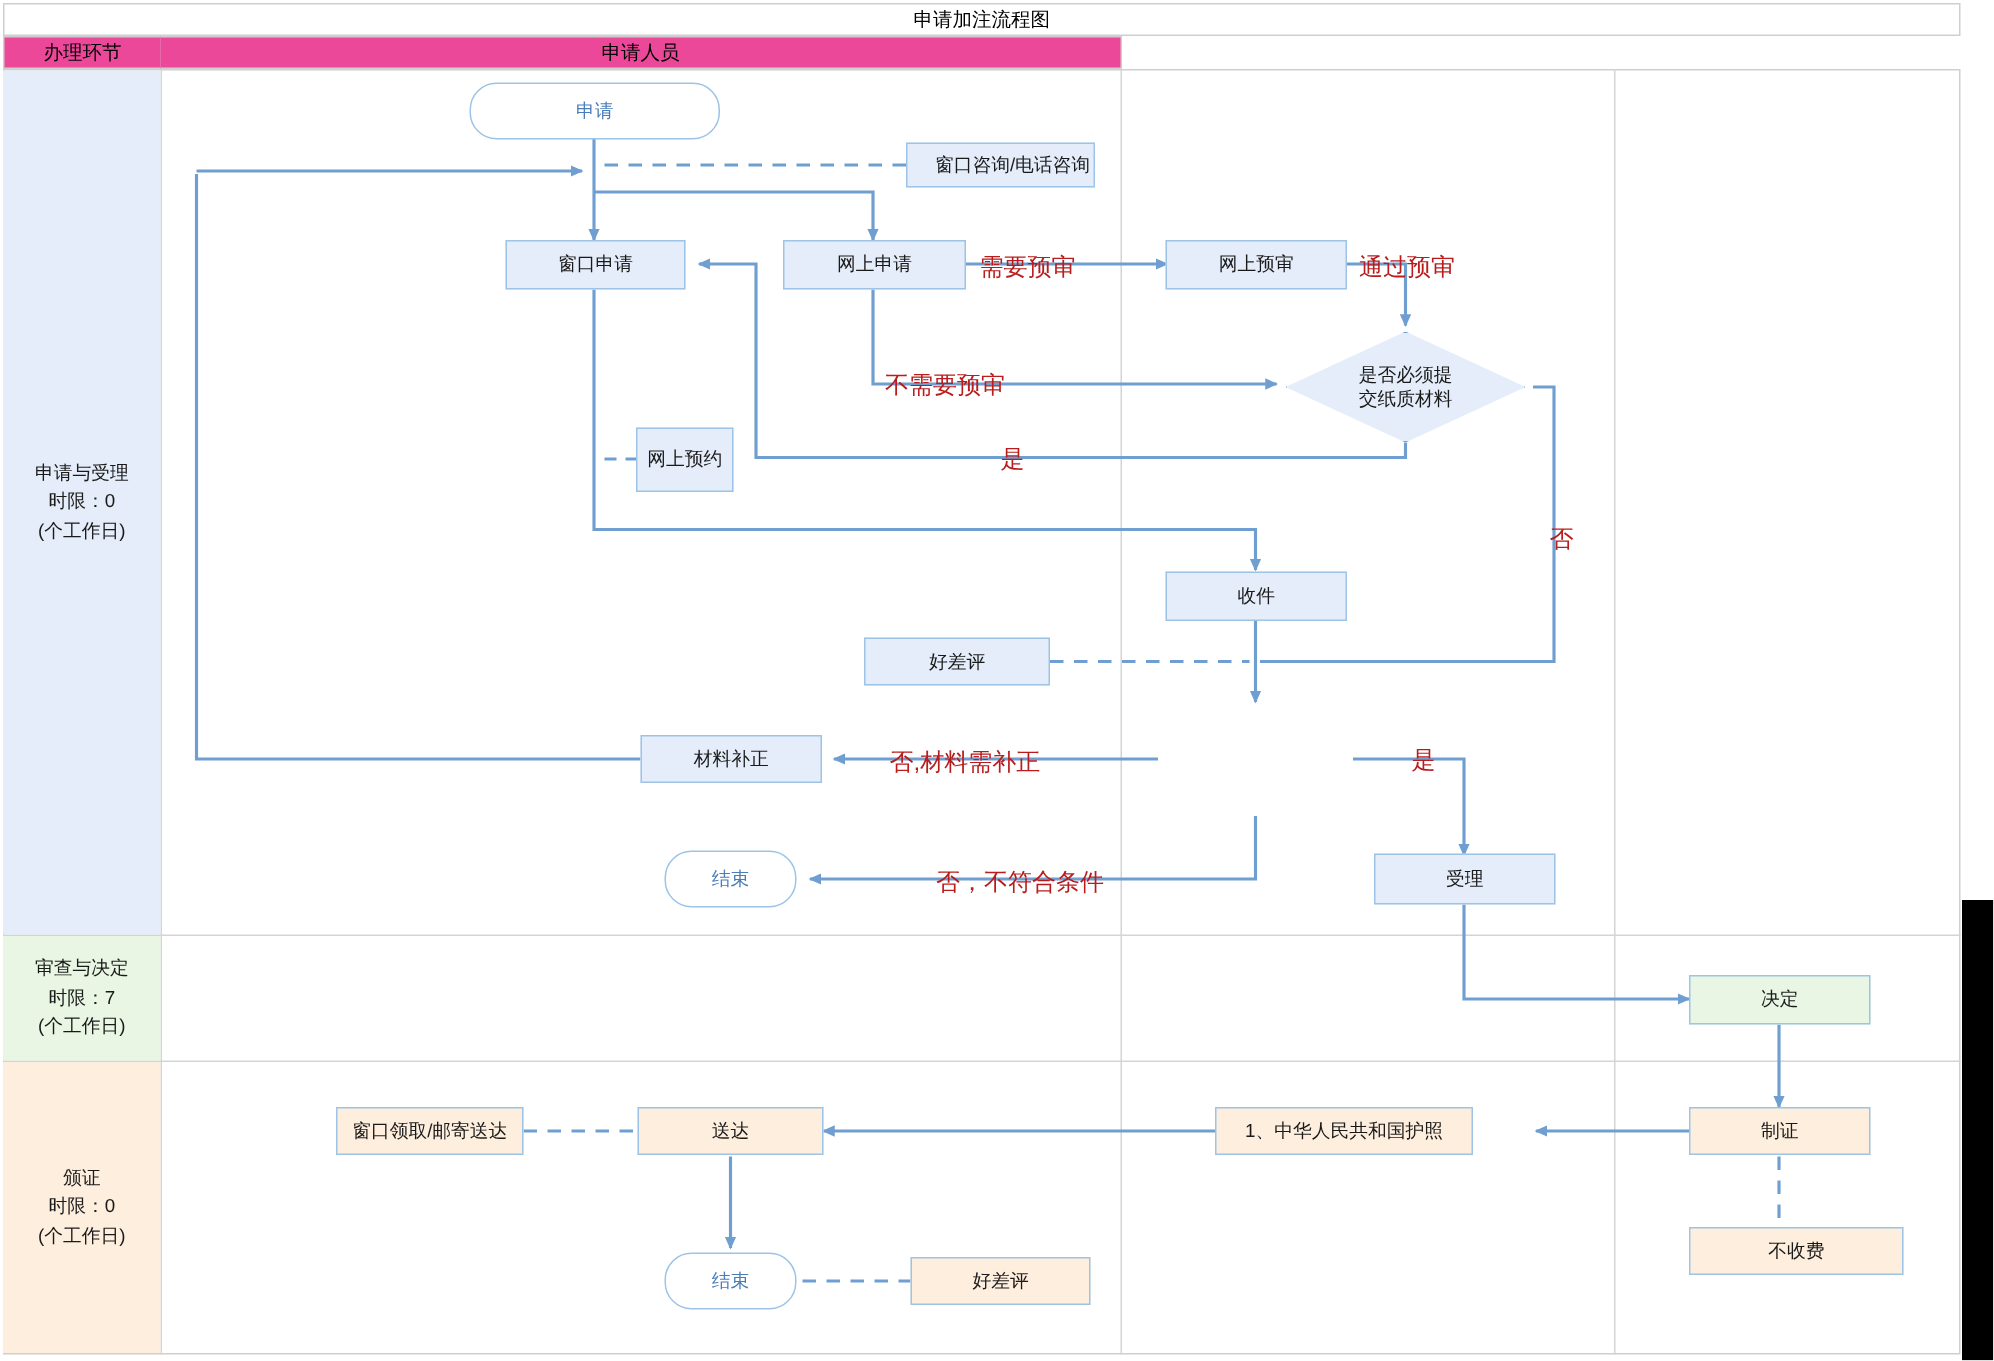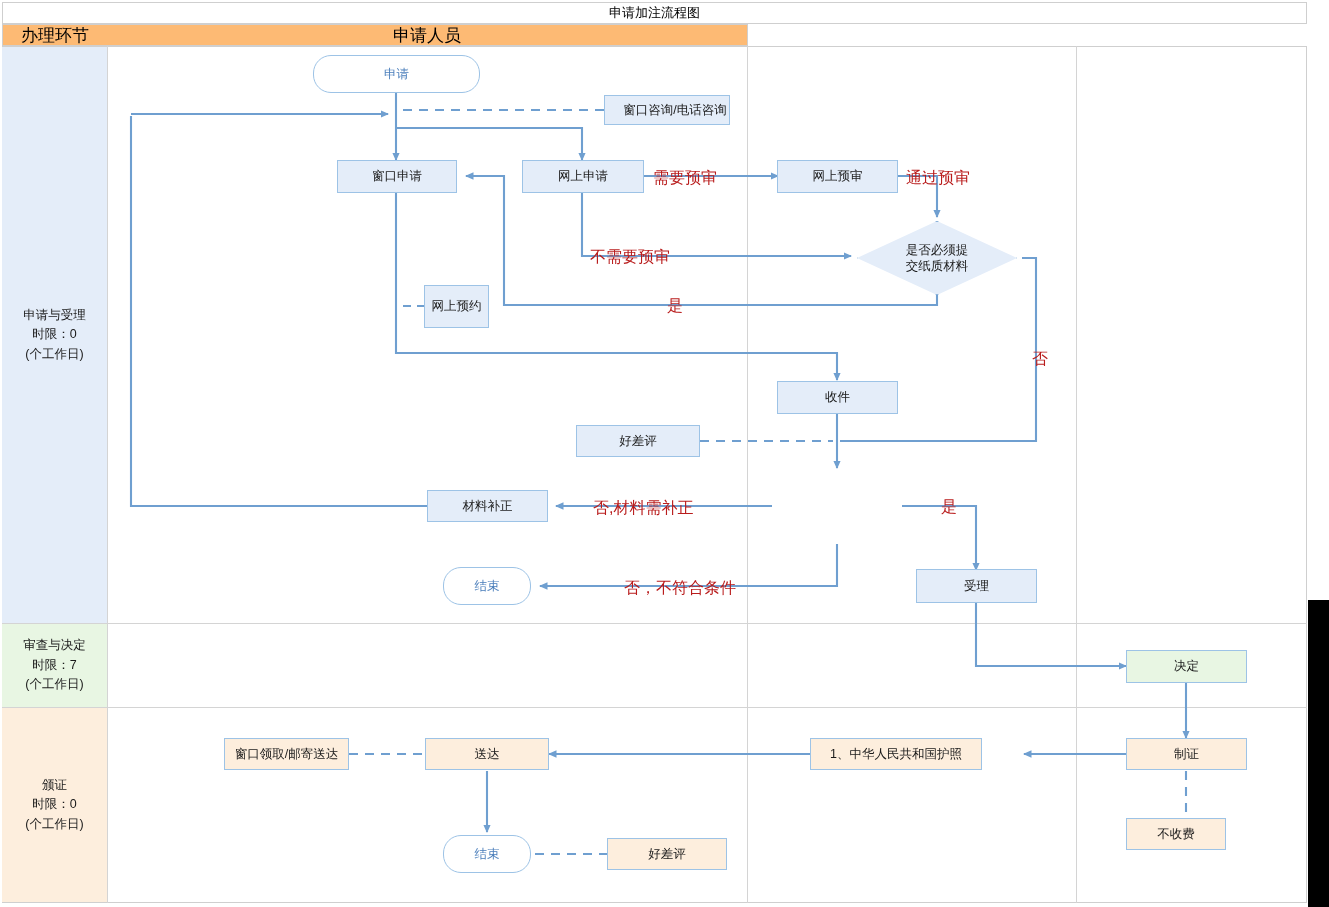--- a/index.html
+++ b/index.html
@@ -5,21 +5,21 @@
 <style>
   html,body{margin:0;padding:0;background:#ffffff;}
   body{font-family:"Liberation Sans","DejaVu Sans",sans-serif;}
   #page{position:relative;width:1329px;height:907px;background:#ffffff;overflow:hidden;}
 
   
   .tbl-border{position:absolute;border:1px solid #cfcfcf;box-sizing:border-box;}
   .title-bar{left:2px;top:2px;width:1305px;height:22px;display:flex;align-items:center;justify-content:center;
              font-size:13px;color:#000;background:#fff;}
   .hdr-row{position:absolute;top:24px;height:22px;border:1px solid #cfcfcf;border-left:none;box-sizing:border-box;
-           display:flex;align-items:center;justify-content:center;font-size:17px;color:#000;background:#fdba74;}
+           display:flex;align-items:center;justify-content:center;font-size:13px;color:#000;background:#ec4899;}
   .vline{position:absolute;width:1px;background:#d4d4d4;}
   .hline{position:absolute;height:1px;background:#d4d4d4;}
 
   .stage-cell{position:absolute;left:2px;width:105px;box-sizing:border-box;
               display:flex;flex-direction:column;align-items:center;justify-content:center;
               font-size:12.5px;color:#1a1a1a;line-height:1.55;text-align:center;}
   .stage-cell div{white-space:nowrap;}
 
   .black-strip{position:absolute;background:#000;}
 
@@ -166,21 +166,21 @@
   <div class="node n-blue" style="left:427px;top:490px;width:121px;height:32px;">材料补正</div>
 
   <div class="node term" style="left:443px;top:567px;width:88px;height:38px;">结束</div>
 
   <div class="node n-blue" style="left:916px;top:569px;width:121px;height:34px;">受理</div>
 
   <div class="node n-green" style="left:1126px;top:650px;width:121px;height:33px;">决定</div>
 
   <div class="node n-orange" style="left:1126px;top:738px;width:121px;height:32px;">制证</div>
 
-  <div class="node n-orange" style="left:1126px;top:818px;width:100px;height:32px;">不收费</div>
+  <div class="node n-orange" style="left:1126px;top:818px;width:143px;height:32px;">不收费</div>
 
   <div class="node n-orange" style="left:810px;top:738px;width:172px;height:32px;">1、中华人民共和国护照</div>
 
   <div class="node n-orange" style="left:425px;top:738px;width:124px;height:32px;">送达</div>
 
   <div class="node n-orange" style="left:224px;top:738px;width:125px;height:32px;">窗口领取/邮寄送达</div>
 
   <div class="node term" style="left:443px;top:835px;width:88px;height:38px;">结束</div>
 
   <div class="node n-orange" style="left:607px;top:838px;width:120px;height:32px;">好差评</div>

